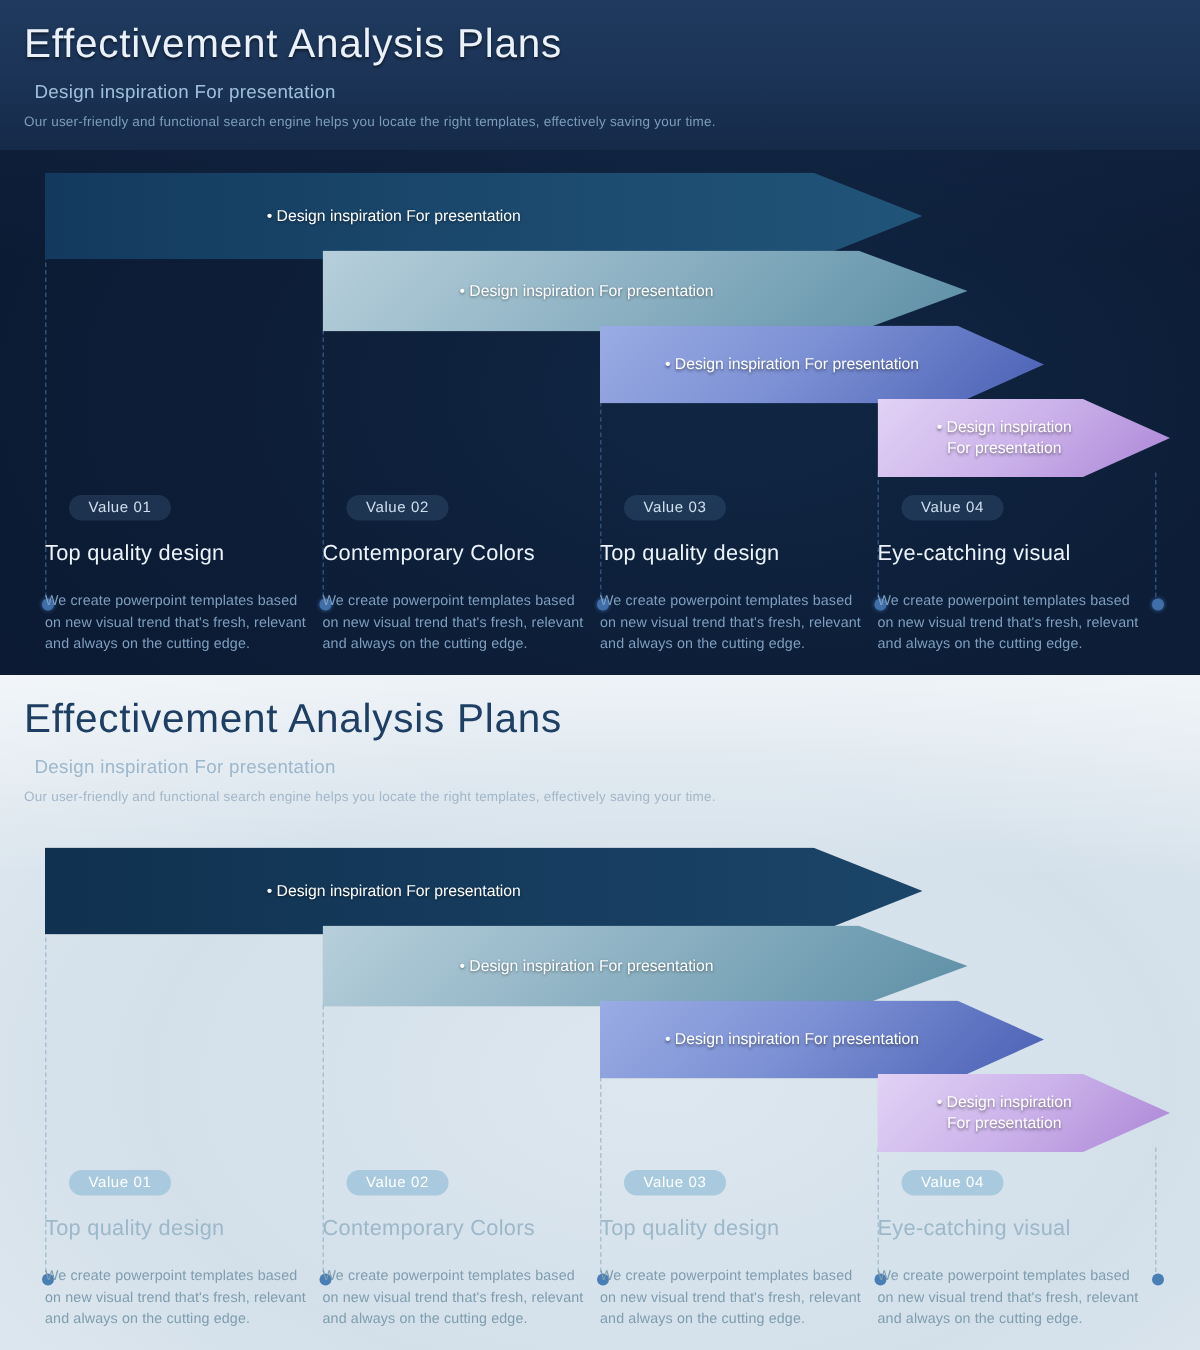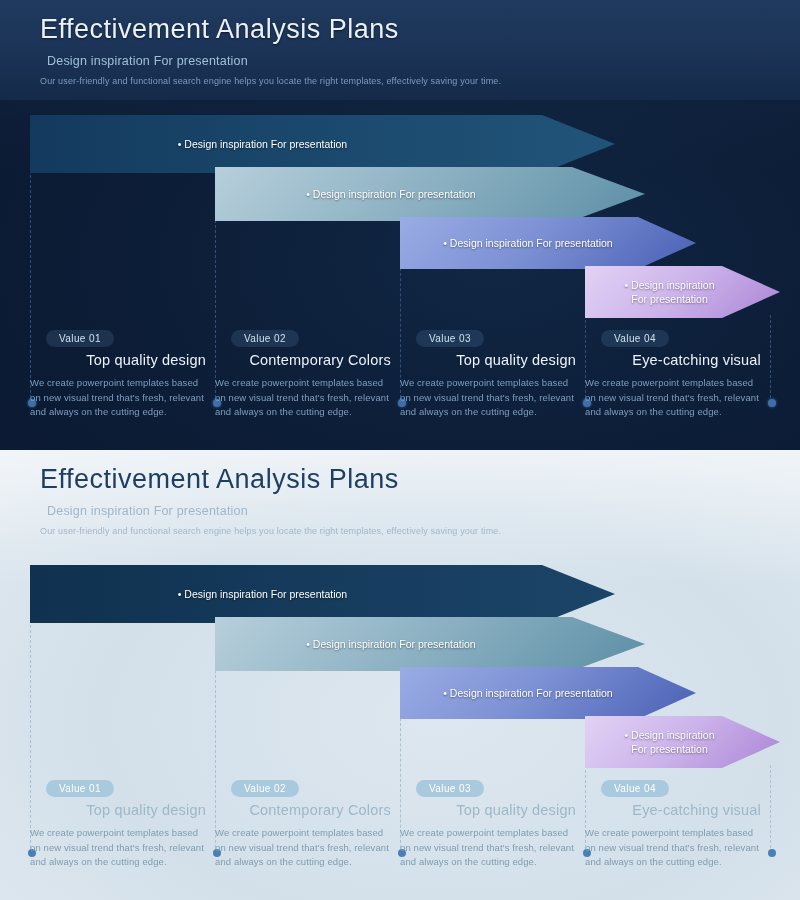--- a/index.html
+++ b/index.html
@@ -34,21 +34,21 @@
       radial-gradient(ellipse 760px 460px at 55% 60%, #dde7ef 0%, #d3e0ea 45%, #e8eef3 100%),
       #e6edf2;
   }
   .slide.light::after{
     content:""; position:absolute; inset:0;
     background:linear-gradient(180deg, rgba(255,255,255,.55) 0%, rgba(255,255,255,0) 30%);
     pointer-events:none;
   }
 
   
-  .header { position:absolute; left:40px; top:14px; z-index:6; }
+  .header { position:absolute; left:16px; top:14px; z-index:6; }
   .title {
     font-size:27px; letter-spacing:.5px; font-weight:400;
     line-height:1.15; white-space:nowrap;
   }
   .dark .title { color:#eaf1f8; text-shadow:0 1px 2px rgba(0,0,0,.55); }
   .light .title { color:#1e3f63; }
 
   .subtitle { font-size:12.5px; margin-top:9px; letter-spacing:.2px;margin-left:7px; }
   .dark .subtitle { color:#9fc0dc; }
   .light .subtitle { color:#9db7cc; }
@@ -90,25 +90,25 @@
 
   .badge {
     display:inline-block;
     font-size:10px; letter-spacing:.4px;
     padding:3px 13px; border-radius:11px;
     margin-left:16px;
   }
   .dark .badge { color:#cfe0ee; background:rgba(90,130,175,.22); }
   .light .badge { color:#ffffff; background:#a9cade; }
 
-  .card-title { font-size:14.5px; margin-top:5px; letter-spacing:.2px;text-align:right; }
+  .card-title { font-size:14.5px; margin-top:14px; letter-spacing:.2px; }
   .dark .card-title { color:#ecf3fa; }
   .light .card-title { color:#9cb8c9; }
 
-  .card-body { font-size:9.5px; line-height:1.55; margin-top:8px; letter-spacing:.1px; }
+  .card-body { font-size:9.5px; line-height:1.55; margin-top:17px; letter-spacing:.1px; }
   .dark .card-body { color:#7e9fbf; }
   .light .card-body { color:#7e9dae; }
 </style>
 </head>
 <body>
 
 <section class="slide dark">
   <div class="band-top"></div>
 
   <div class="header">

